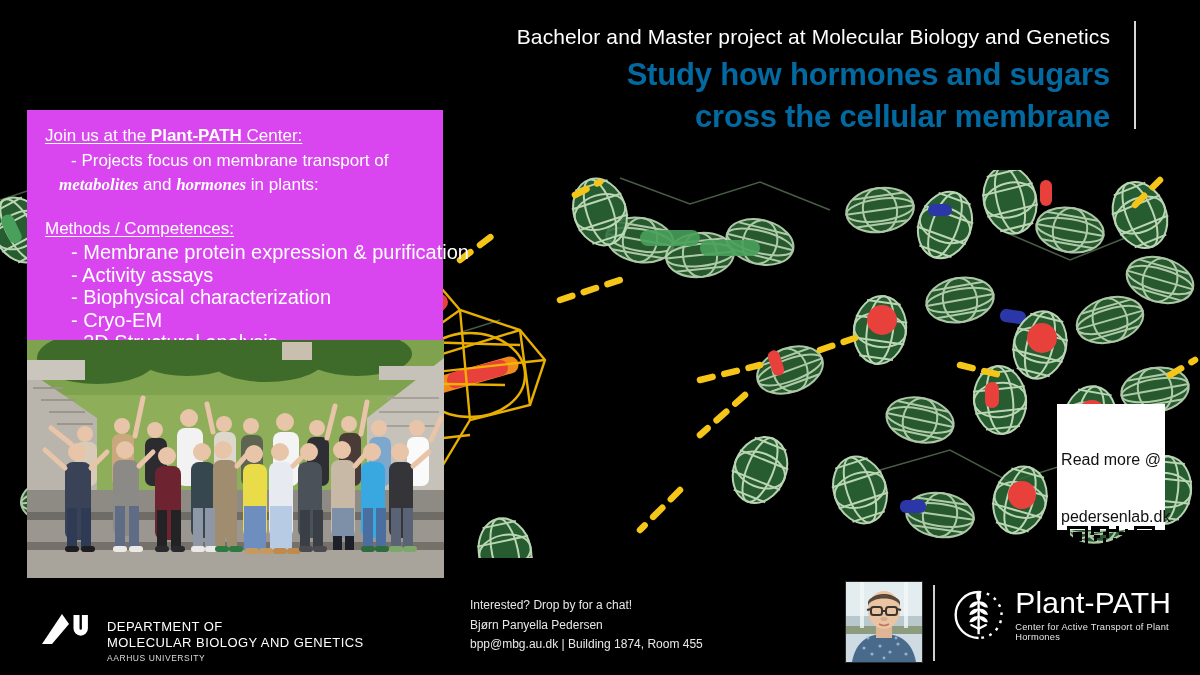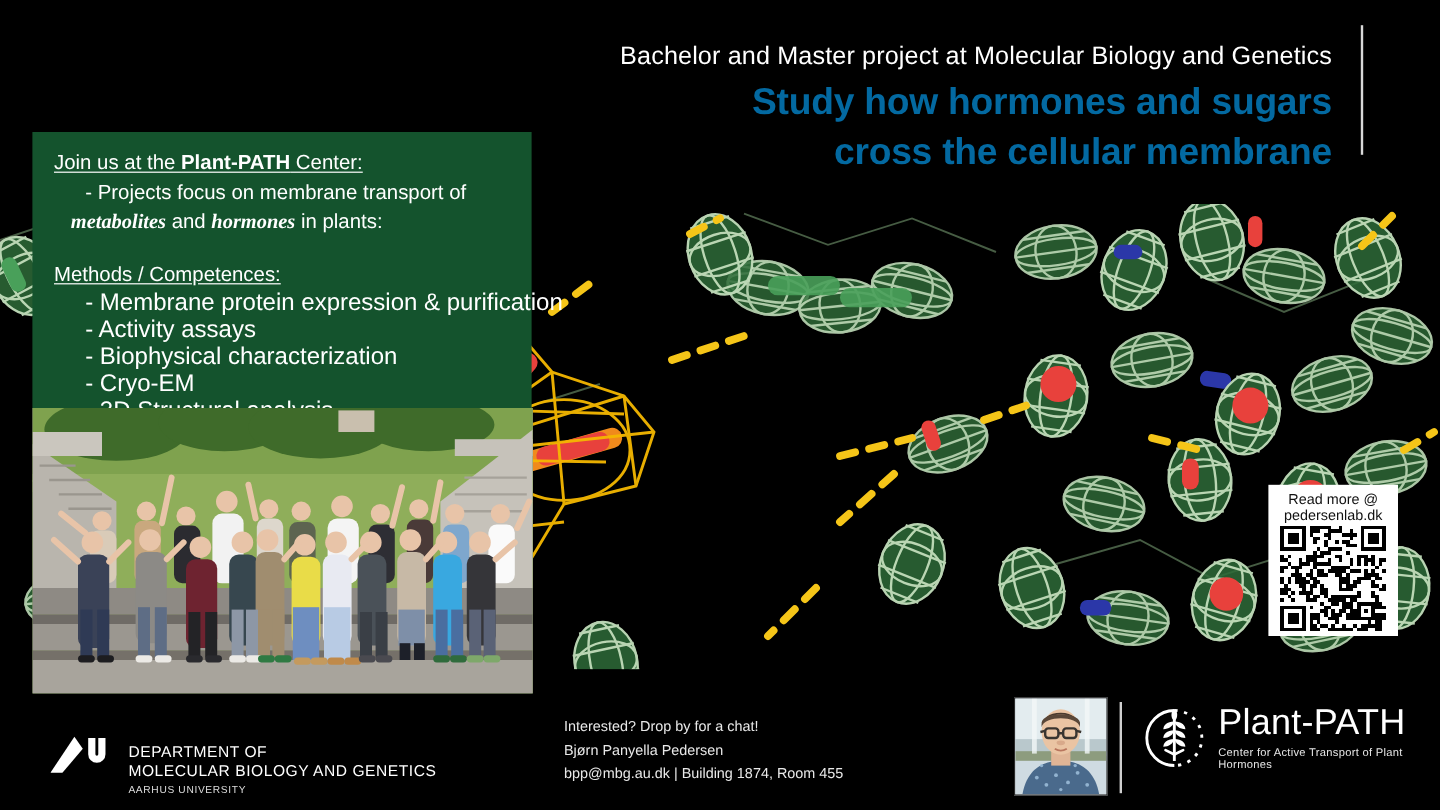--- a/index.html
+++ b/index.html
@@ -22,40 +22,40 @@
   }
   #rightBottomBlack {
     position:absolute; left:444px; top:558px; width:756px; height:117px; background:#000;
   }
   #leftBottomBlack {
     position:absolute; left:0; top:578px; width:444px; height:97px; background:#000;
   }
 
   
   #header {
-    position:absolute; left:430px; top:32px; width:706px; height:118px;
+    position:absolute; left:430px; top:22px; width:706px; height:118px;
     text-align:right; padding-right:26px;
   }
   #header .sup {
     font-size:21px; font-weight:400; letter-spacing:.1px; color:#fff;
     line-height:30px; white-space:nowrap;
   }
   #header .main {
     font-size:31px; font-weight:700; line-height:38px; color:#0369a1; letter-spacing:-.2px;
     margin-top:4px; white-space:nowrap;
   }
   #headerRule {
     position:absolute; left:1134px; top:21px; width:2px; height:108px;
     background:#d8d8d8;
   }
 
   
   #greenbox {
     position:absolute; left:27px; top:110px; width:416px; height:230px;
-    background:#14532d; padding:14px 18px 10px 18px;
+    background:#d946ef; padding:14px 18px 10px 18px;
   }
   #greenbox .ln { font-size:17px; line-height:24.5px; color:#fff; white-space:nowrap; }
   #greenbox .u  { text-decoration:underline; text-underline-offset:2px; }
   #greenbox .ind { padding-left:26px; }
   #greenbox .ind2 { padding-left:14px; }
   #greenbox b  { font-weight:700; }
   #greenbox i  { font-style:italic; font-weight:700;font-family:Liberation Serif, serif; }
   #greenbox .gap { height:19px; }
   #greenbox .m-ln { font-size:20px; line-height:22.5px; }
 
@@ -64,21 +64,21 @@
     position:absolute; left:27px; top:340px; width:417px; height:238px;
     overflow:hidden; background:#6f7f5d;
   }
   #photo svg { display:block; }
 
   
   #qrpanel {
     position:absolute; left:1057px; top:404px; width:108px; height:126px;
     background:#fff; color:#000; padding:6px 4px 4px 4px; text-align:center;
   }
-  #qrpanel .qrt { font-size:12px; line-height:12.5px; color:#111; }
+  #qrpanel .qrt { font-size:16px; line-height:12.5px; color:#111;margin-top:44px; }
   #qrcanvasWrap { margin-top:3px; display:flex; justify-content:center; }
 
   
   #aulogo { position:absolute; left:42px; top:596px; display:flex; align-items:center; gap:13px; }
   #aulogo .autxt { line-height:1;margin-top:24px; }
   #aulogo .l1 { font-size:13px; letter-spacing:.45px; color:#fff; }
   #aulogo .l2 { font-size:13px; letter-spacing:.45px; color:#fff; margin-top:3px; }
   #aulogo .l3 { font-size:8.5px; letter-spacing:.55px; color:#ddd; margin-top:5px; }
 
   #contact {

